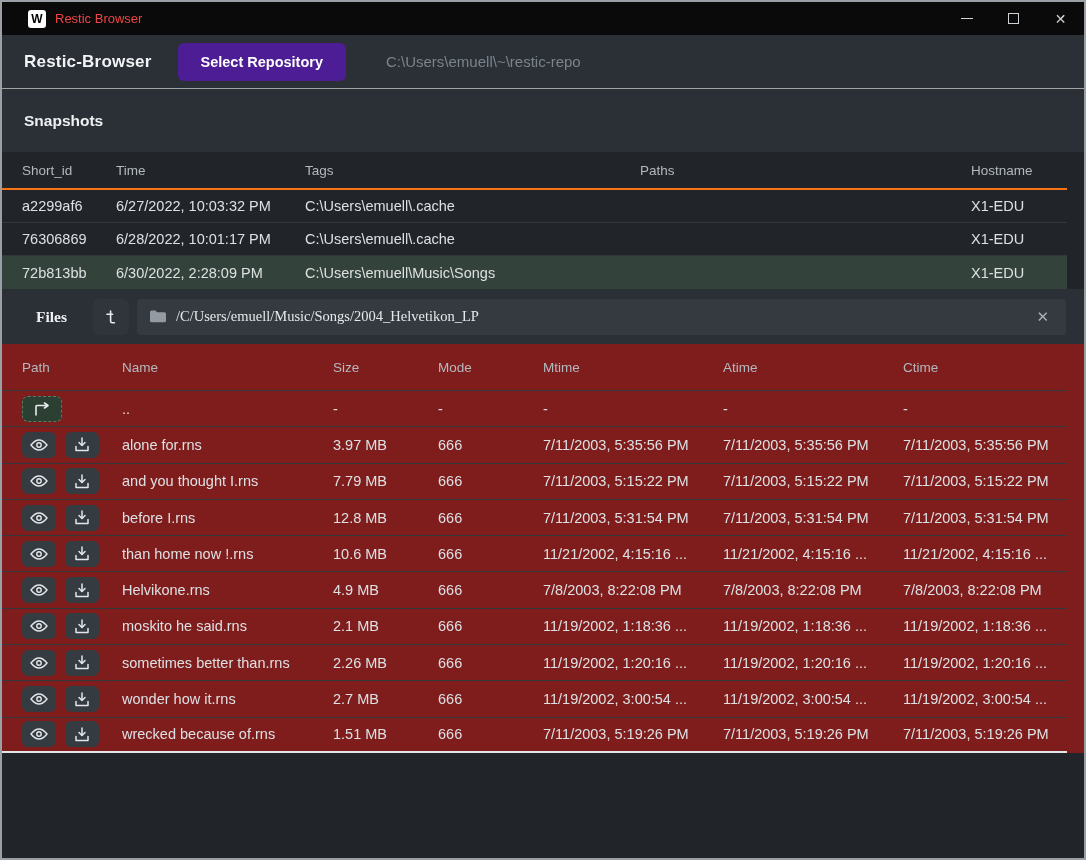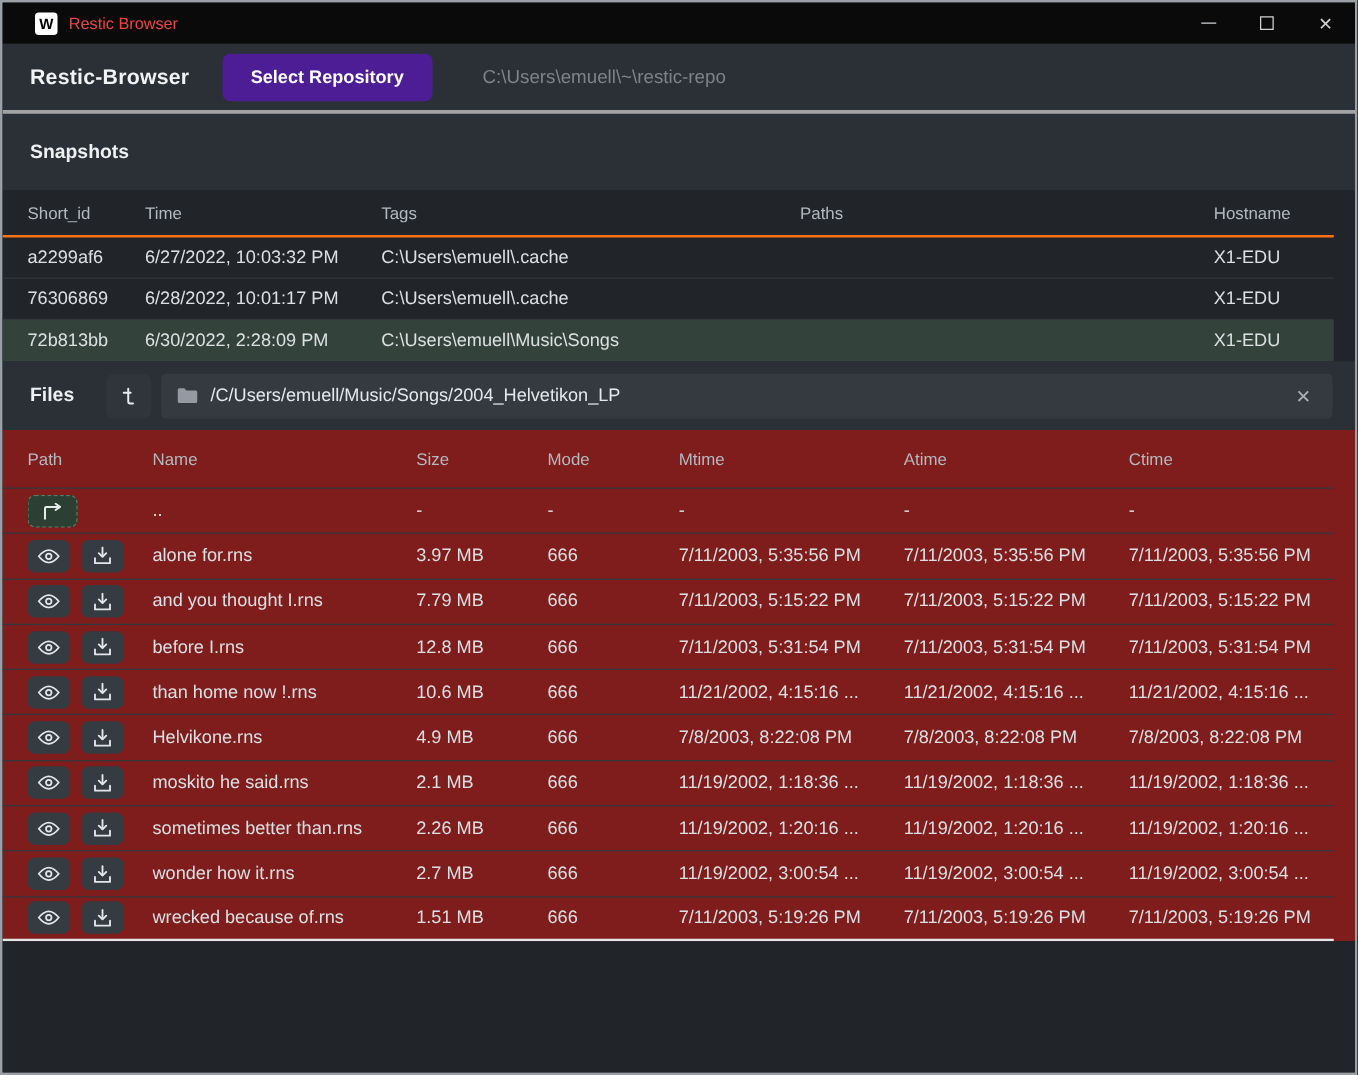--- a/index.html
+++ b/index.html
@@ -18,34 +18,34 @@
   .max-box { width:11px; height:11px; border:1.5px solid #cfd3d6; display:block; }
 
   
   .header { height:53px; background:#2b3036; display:flex; align-items:center; padding:0 22px; flex:none; }
   .app-title { color:#f1f3f5; font-size:17px; font-weight:bold; letter-spacing:.2px;text-align:center; }
   .select-repo { margin-left:26px; background:#4c1d95; color:#fff; border:none; border-radius:6px;
                  font-family:inherit; font-weight:bold; font-size:14.5px; padding:11px 23px; cursor:pointer; }
   .repo-path { margin-left:40px; color:#7b838b; font-size:15px; }
 
   
-  .strip { height:64px; background:#2b3036; display:flex; align-items:center; padding:0 22px; flex:none; border-top:3px solid #a3a3a3; }
+  .strip { height:64px; background:#2b3036; display:flex; align-items:center; padding:0 22px; flex:none; border-top:1px solid #a3a3a3; }
   .section-heading { color:#eef0f2; font-size:15.5px; font-weight:bold; }
 
   
   .snap-table { background:#212529; flex:none; }
   .srow { display:grid; grid-template-columns:94px 189px 335px 331px 1fr; align-items:center;
           padding-left:20px; margin-right:17px; }
   .snap-head { height:38px; color:#b3b9bf; font-size:13.5px; border-bottom:2px solid #f97316; }
   .snap-row { height:33px; color:#dde0e3; font-size:14.5px; border-bottom:1px solid #32373c; cursor:default; }
   .snap-row.selected { background:#33423a; border-bottom:none; }
   .cell { overflow:hidden; white-space:nowrap; }
 
   
-  .files-strip { height:55px; background:#2b3036; display:flex; align-items:center; padding:0 18px 0 22px; flex:none; }
+  .files-strip { height:55px; background:#2b3036; display:flex; align-items:center; padding:0 18px 0 34px; flex:none;font-family:Liberation Serif, serif; }
   .lvl-btn { width:36px; height:36px; margin-left:26px; background:#2f353b; border:none; border-radius:6px;
              display:flex; align-items:center; justify-content:center; cursor:pointer; flex:none; }
   .path-bar { flex:1; height:36px; margin-left:8px; background:#343a40; border-radius:4px;
               display:flex; align-items:center; padding:0 13px; }
   .path-text { margin-left:10px; color:#e6e9eb; font-size:14.5px; white-space:nowrap; overflow:hidden; }
   .clear-x { margin-left:auto; color:#aab0b6; font-size:15px; cursor:pointer; padding:2px 4px; }
 
   
   .files-table { background:#7f1d1d; flex:none; }
   .frow { display:grid; grid-template-columns:100px 211px 105px 105px 180px 180px 1fr; align-items:center;

